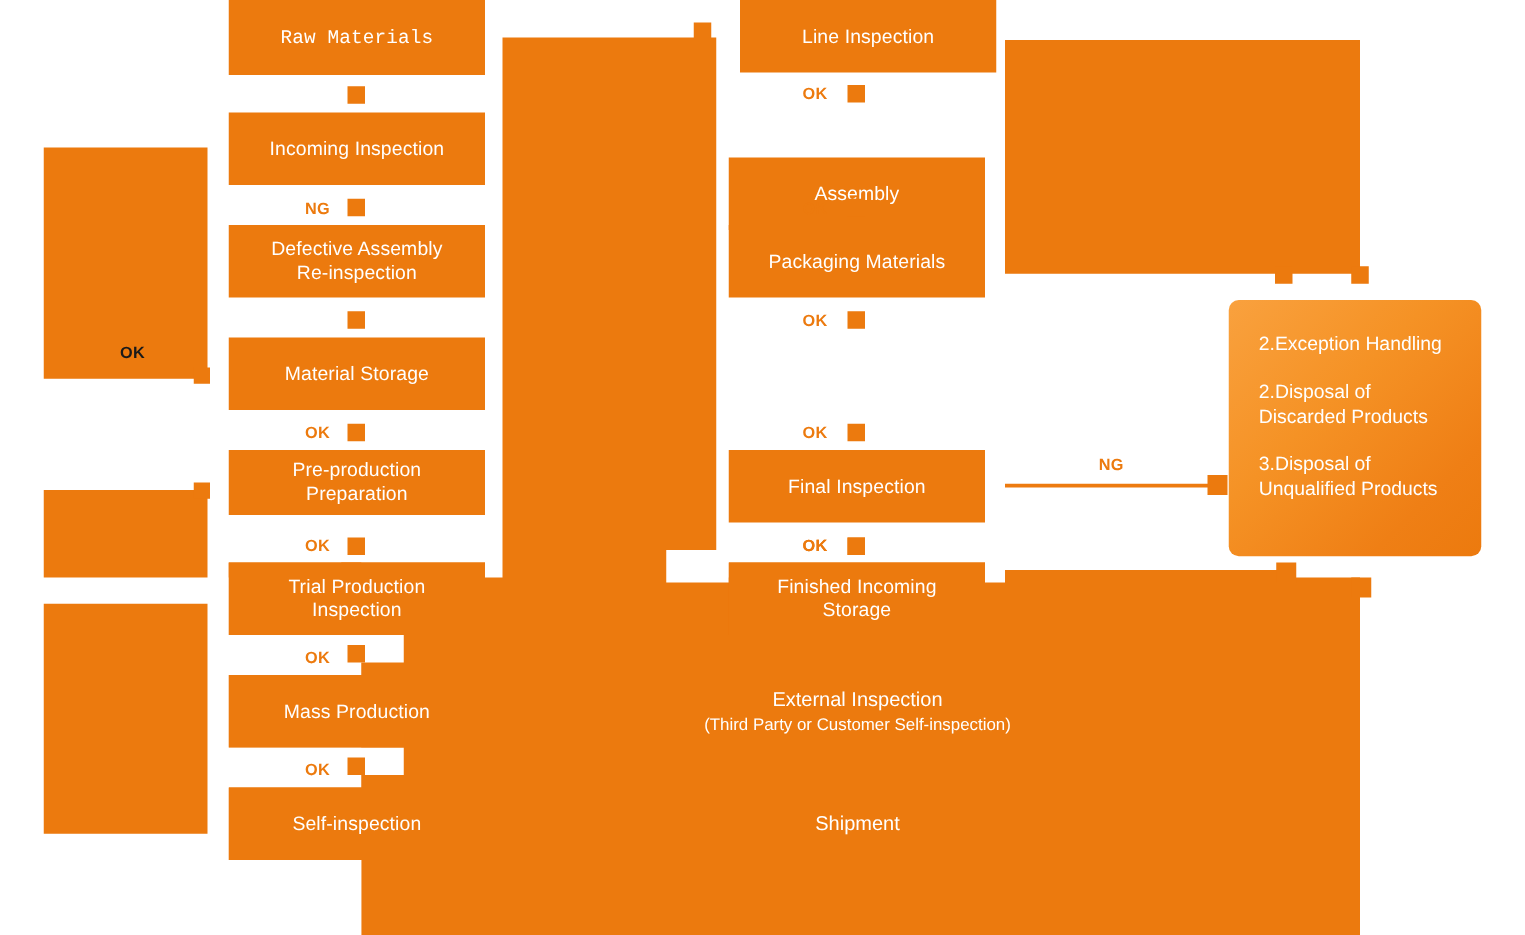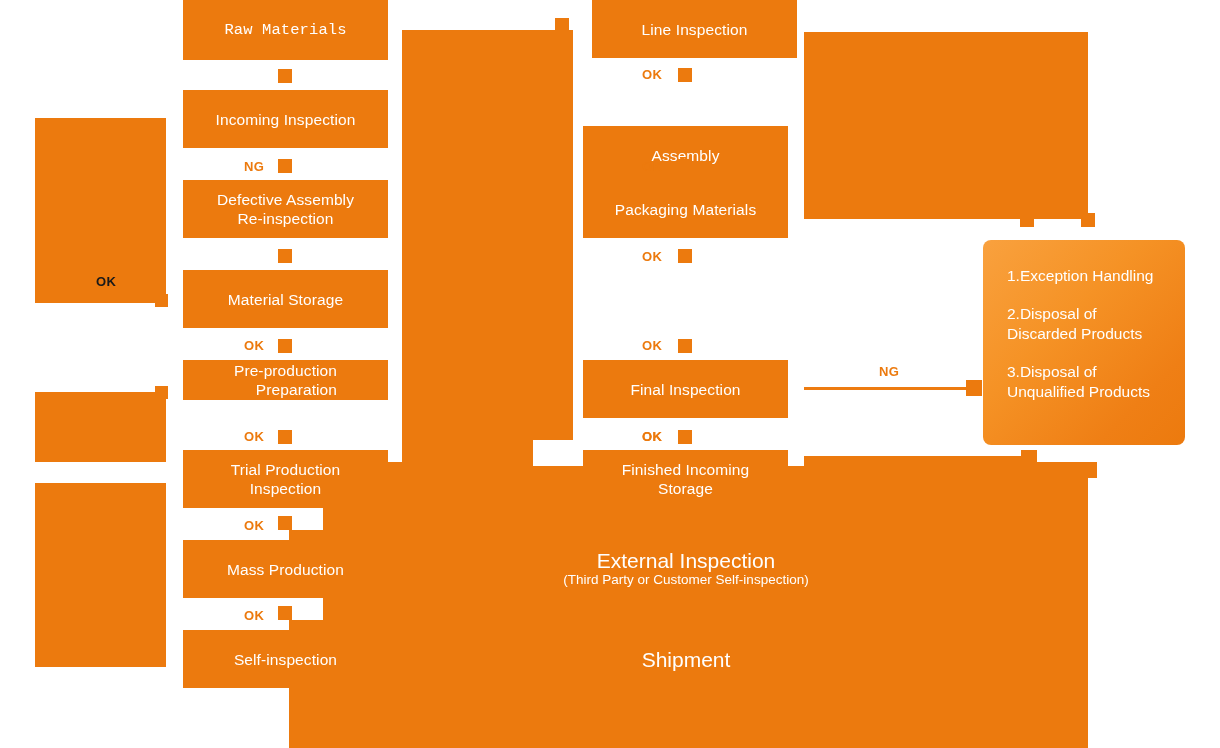--- a/index.html
+++ b/index.html
@@ -62,21 +62,21 @@
   .panel .pline:last-child{margin-bottom:0;}
 
   
   .hline{position:absolute;background:#ed7b10;height:3px;}
   .arrowsq{position:absolute;background:#ec7a0e;}
 
   
   .mega{position:absolute;background:#ec7a0e;}
   .megatext{
     position:absolute;color:#fff;text-align:center;
-    font-size:21px;line-height:19px;white-space:pre-line;
+    font-size:16px;line-height:19px;white-space:pre-line;
   }
 </style>
 </head>
 <body>
 
 <div id="stage">
 
   <div class="box blank" style="left:35px;top:118px;width:131px;height:185px;"></div>
   <div class="nub" style="left:155px;top:294px;width:13px;height:13px;"></div>
   <div class="lbl dark" style="left:96px;top:275px;">OK</div>
@@ -106,21 +106,21 @@
   <div class="box" style="left:183px;top:180px;width:205px;height:58px;white-space:pre-line;">Defective Assembly
 Re-inspection</div>
 
   <div class="nub" style="left:278px;top:249px;width:14px;height:14px;"></div>
 
   <div class="box" style="left:183px;top:270px;width:205px;height:58px;">Material Storage</div>
 
   <div class="lbl" style="left:244px;top:339px;">OK</div>
   <div class="nub" style="left:278px;top:339px;width:14px;height:14px;"></div>
 
-  <div class="box" style="left:183px;top:360px;width:205px;height:40px;white-space:pre-line;text-align:right;">Pre-production
+  <div class="box" style="left:183px;top:360px;width:205px;height:52px;white-space:pre-line;">Pre-production
 Preparation</div>
 
   <div class="lbl" style="left:244px;top:430px;">OK</div>
   <div class="nub" style="left:278px;top:430px;width:14px;height:14px;"></div>
 
   <div class="box" style="left:183px;top:450px;width:205px;height:58px;white-space:pre-line;">Trial Production
 Inspection</div>
 
   <div class="lbl" style="left:244px;top:519px;">OK</div>
 
@@ -155,21 +155,21 @@
   <div class="nub" style="left:678px;top:430px;width:14px;height:14px;"></div>
 
   <div class="box" style="left:583px;top:450px;width:205px;height:58px;white-space:pre-line;z-index:3;">Finished Product
 Storage</div>
 
   <div class="hline" style="left:804px;top:387px;width:176px;"></div>
   <div class="arrowsq" style="left:966px;top:380px;width:16px;height:16px;"></div>
   <div class="lbl" style="left:879px;top:365px;">NG</div>
 
   <div class="panel" style="left:983px;top:240px;width:202px;height:205px;">
-    <div class="pline">1.Exception Handling</div>
+    <div class="pline">2.Exception Handling</div>
     <div class="pline">2.Disposal of
 Discarded Products</div>
     <div class="pline">3.Disposal of
 Unqualified Products</div>
   </div>
 
   <div class="mega" style="left:289px;top:462px;width:799px;height:286px;z-index:1;"></div>
 
   <div class="nub" style="left:273px;top:450px;width:16px;height:16px;z-index:2;"></div>
   <div class="nub" style="left:804px;top:456px;width:224px;height:10px;z-index:2;"></div>

